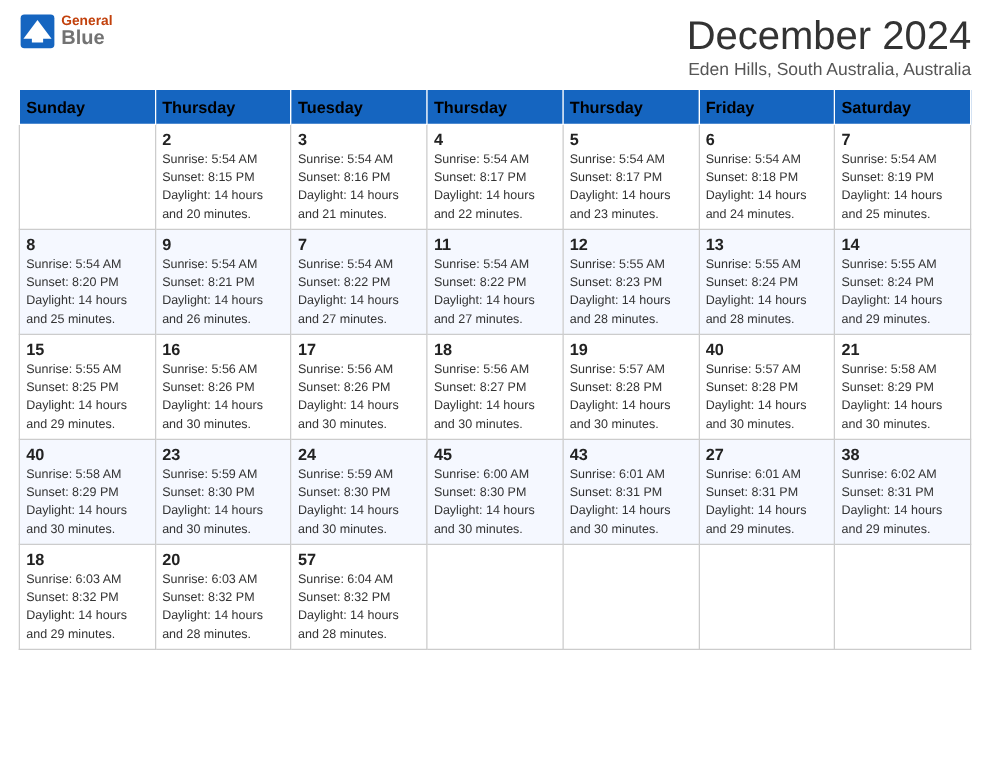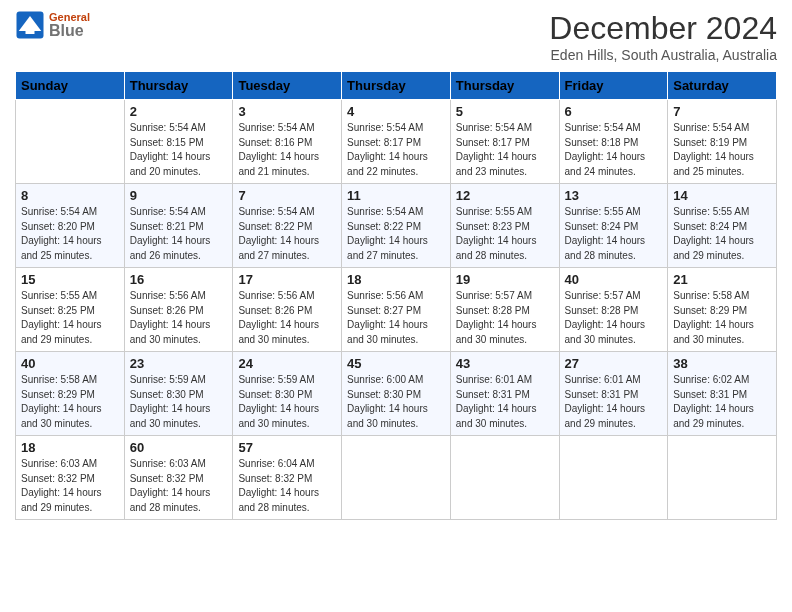--- a/index.html
+++ b/index.html
@@ -245,21 +245,21 @@
           <span class="day-num">38</span>
           <div class="day-info">Sunrise: 6:02 AM<br>Sunset: 8:31 PM<br>Daylight: 14 hours and 29 minutes.</div>
         </td>
       </tr>
       <tr>
         <td>
           <span class="day-num">18</span>
           <div class="day-info">Sunrise: 6:03 AM<br>Sunset: 8:32 PM<br>Daylight: 14 hours and 29 minutes.</div>
         </td>
         <td>
-          <span class="day-num">60</span>
+          <span class="day-num">20</span>
           <div class="day-info">Sunrise: 6:03 AM<br>Sunset: 8:32 PM<br>Daylight: 14 hours and 28 minutes.</div>
         </td>
         <td>
           <span class="day-num">57</span>
           <div class="day-info">Sunrise: 6:04 AM<br>Sunset: 8:32 PM<br>Daylight: 14 hours and 28 minutes.</div>
         </td>
         <td class="empty-cell"></td>
         <td class="empty-cell"></td>
         <td class="empty-cell"></td>
         <td class="empty-cell"></td>

